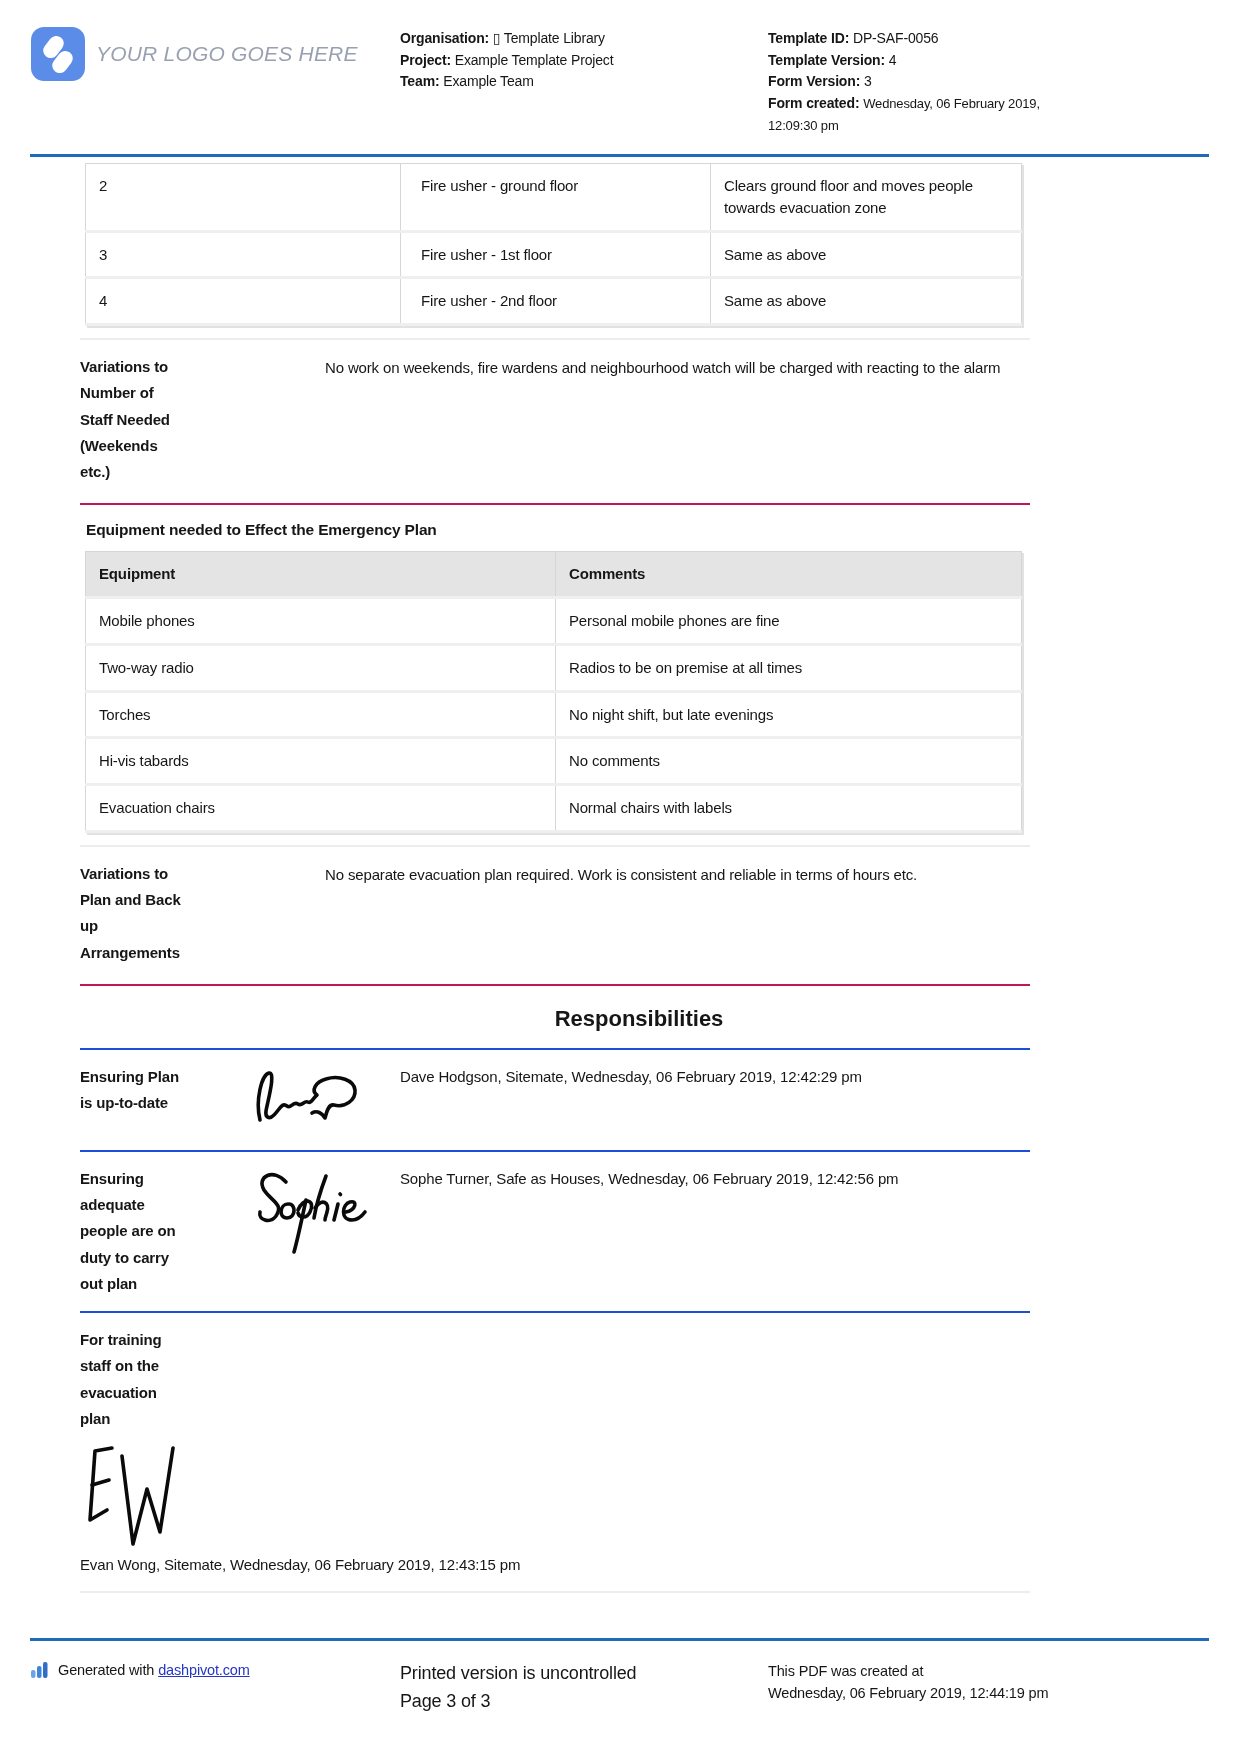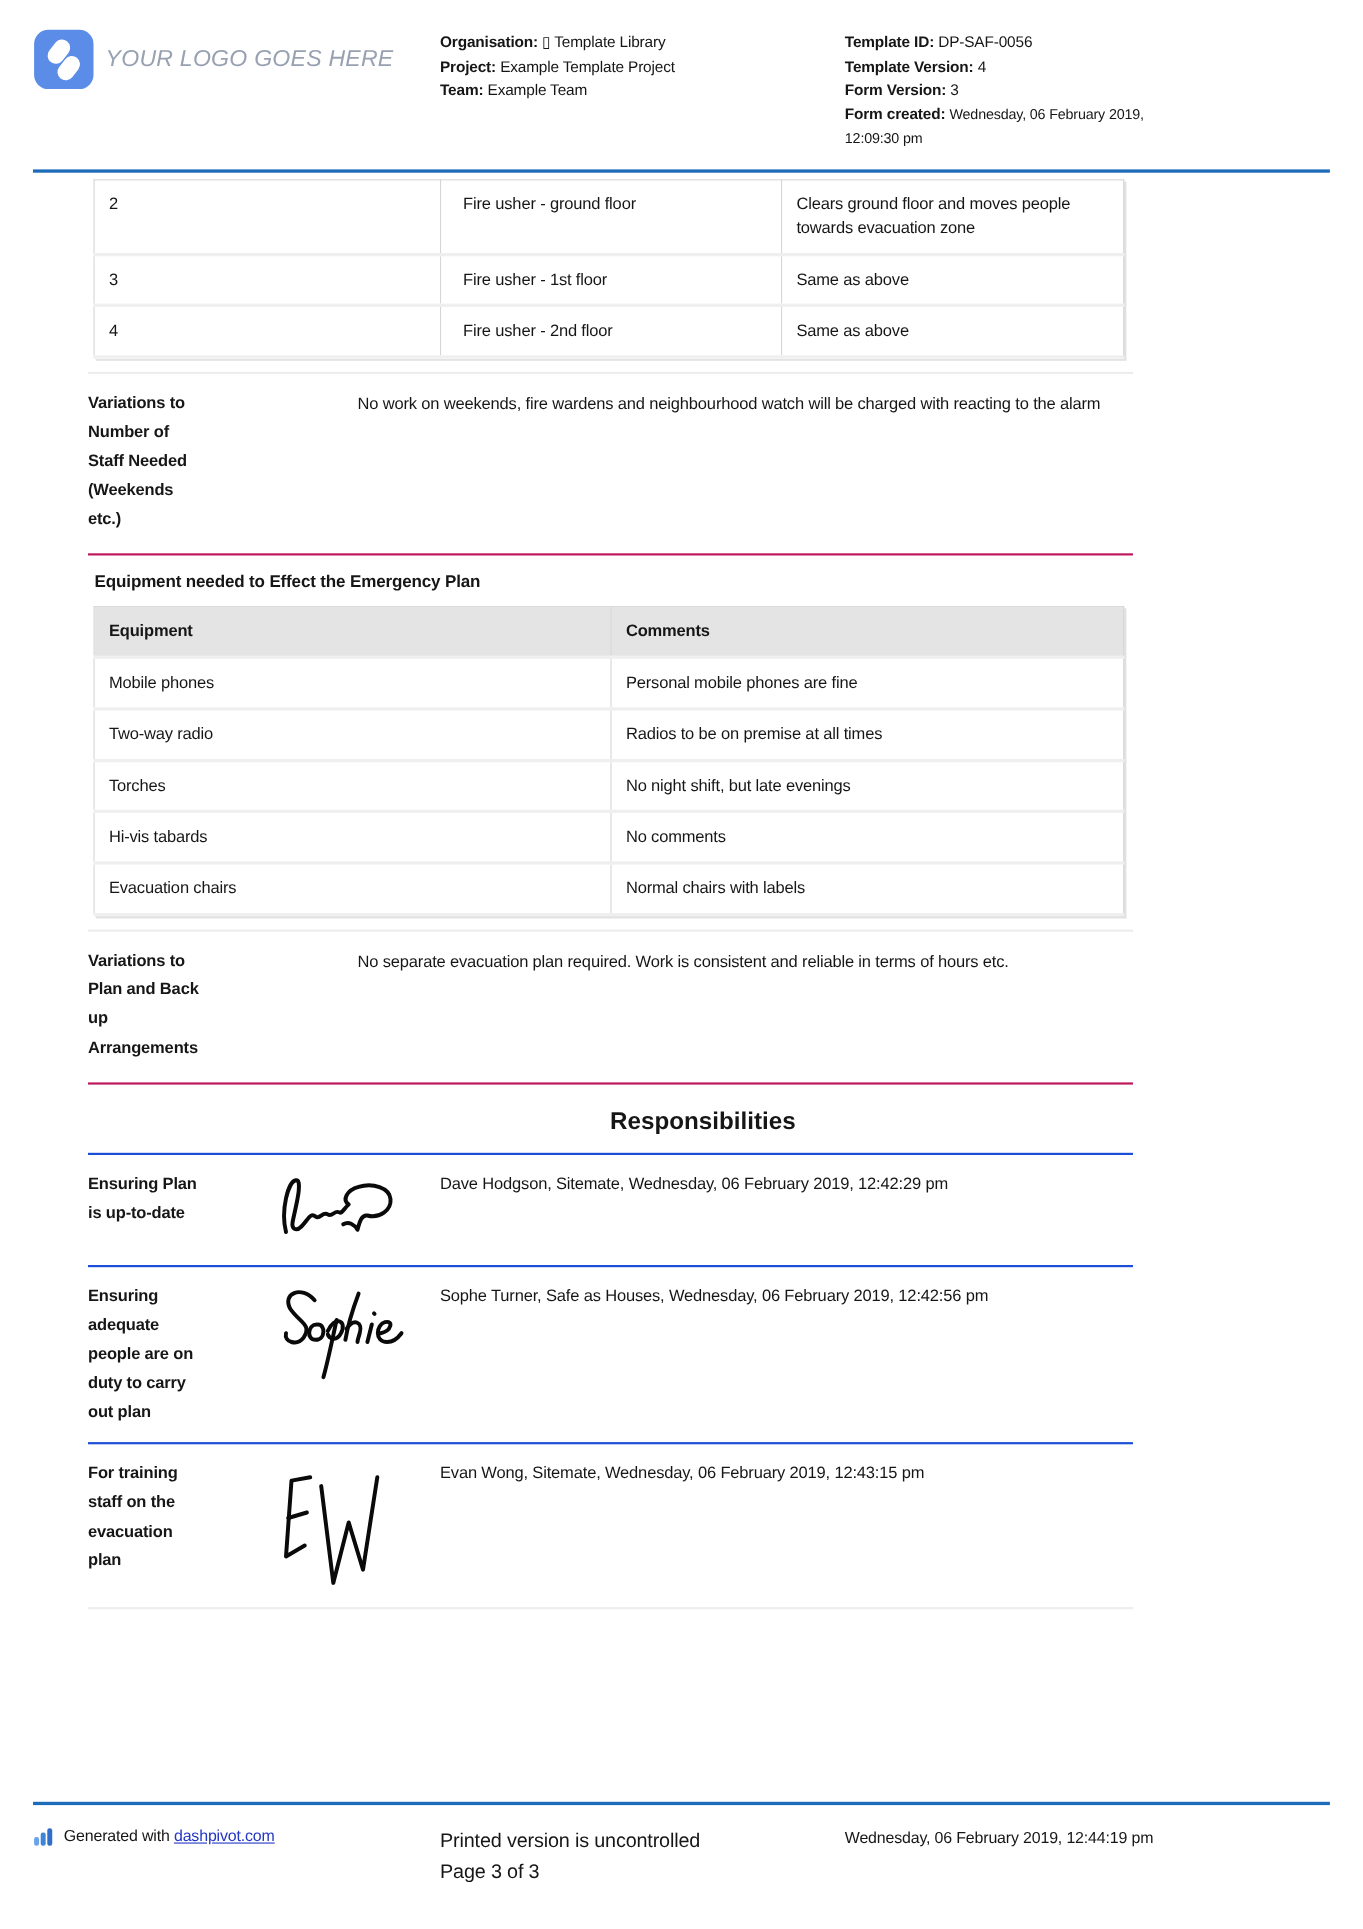--- a/index.html
+++ b/index.html
@@ -42,21 +42,21 @@
                  padding-right: 63px; overflow-wrap: break-word; }
   .field-label .inner { display: inline-block; width: 102px; }
   .field-value { flex: 1; line-height: 1.6; max-width: 705px; padding-top: 2px; }
 
   .section-title { font-weight: bold; font-size: 15.5px; margin: 16px 0 12px 6px; }
   .equip-table { margin-bottom: 10px; padding-left: 12px; }
 
   .resp-title { font-size: 22px; font-weight: bold; margin: 20px 0 16px 168px; letter-spacing: 0; text-align: center; }
 
   .sig-row { display: flex; border-top: 2px solid #1d4ed8; padding: 14px 0; align-items: flex-start; }
-  .sig-row:last-of-type { border-bottom: 2px solid #ededed; }
+  .sig-row:last-of-type { border-bottom: 2px solid #ededed; flex-direction: column; }
   .sig-label { width: 170px; min-width: 170px; font-weight: bold; line-height: 1.75;
                overflow-wrap: break-word; }
   .sig-label .inner { display: inline-block; width: 104px; }
   .sig-art { width: 150px; min-width: 150px; display: flex; justify-content: flex-start; }
   .sig-text { flex: 1; line-height: 1.5; padding-top: 2px; }
 
   
   .rule-bottom { top: 1638px; }
   .footer-left { left: 30px; top: 1660px; font-size: 14.5px; display: flex; align-items: center; gap: 8px; }
   .footer-mid { left: 400px; top: 1660px; font-size: 18px; line-height: 1.55; }
@@ -212,14 +212,15 @@
     <a class="link">dashpivot.com</a>
   </span>
 </div>
 
 <div class="abs footer-mid">
   <div>Printed version is uncontrolled</div>
   <div>Page 3 of 3</div>
 </div>
 
 <div class="abs footer-right">
+  <div>This PDF was created at</div>
   <div>Wednesday, 06 February 2019, 12:44:19 pm</div>
 </div>
 
 </body></html>

